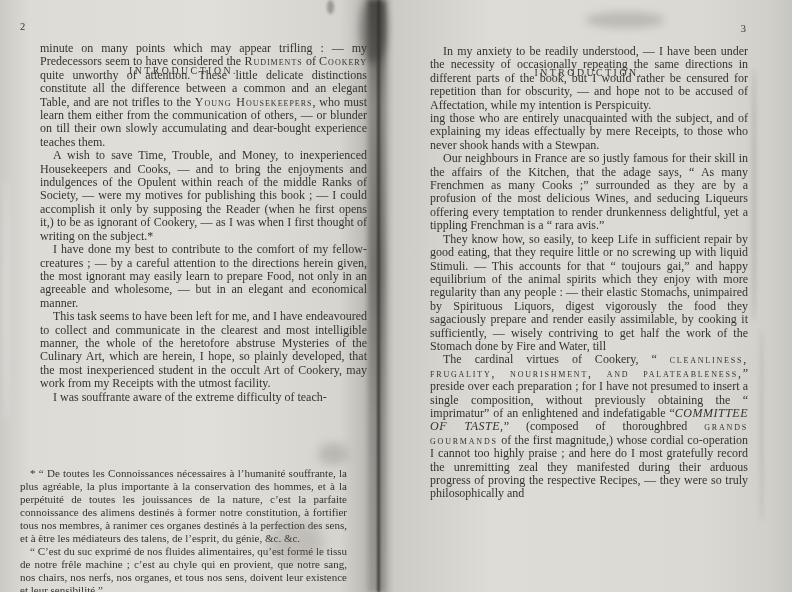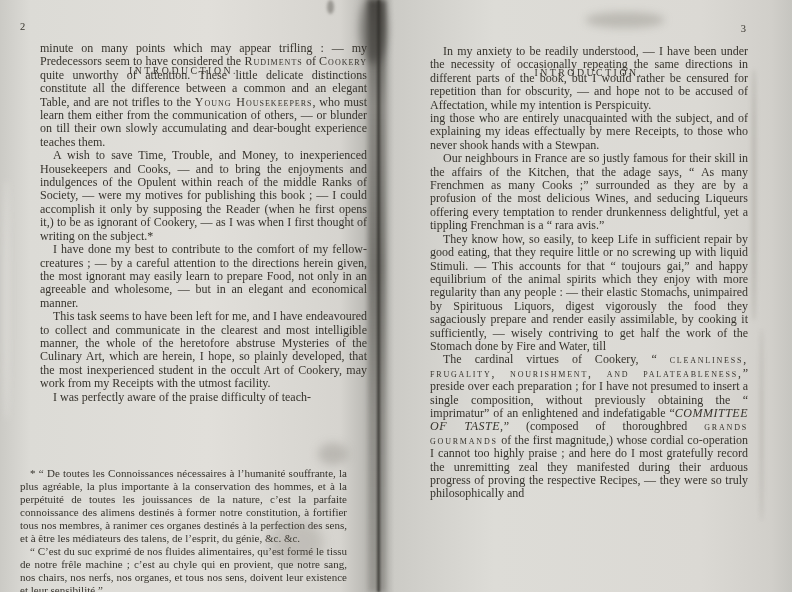--- a/index.html
+++ b/index.html
@@ -73,21 +73,21 @@
 <div class="page page-left">
   <div class="running-head text-col col-left" style="top:21px;">
     <span class="rh-num rh-num-left">2</span>
     <span class="rh-title">INTRODUCTION.</span>
   </div>
   <div class="page-body text-col col-left" style="top:42px;margin-left:20px;">
       <div class="para"><span class="seg-n">minute on many points which may appear trifling : — my Predecessors seem to have considered the </span><span class="seg-sc">Rudiments</span><span class="seg-n"> of </span><span class="seg-sc">Cookery</span><span class="seg-n"> quite unworthy of attention.  These little delicate distinctions constitute all the difference between a common and an elegant Table, and are not trifles to the </span><span class="seg-sc">Young Housekeepers</span><span class="seg-n">, who must learn them either from the communication of others, — or blunder on till their own slowly accumulating and dear-bought experience teaches them.</span></div>
       <div class="para indent"><span class="seg-i">A wish to save Time, Trouble, and Money, to inexperienced Housekeepers and Cooks, — and to bring the enjoyments and indulgences of the Opulent within reach of the middle Ranks of Society, — were my motives for publishing this book ; — </span><span class="seg-n">I could accomplish it only by supposing the Reader (when he first opens it,) to be as ignorant of Cookery, — as I was when I first thought of writing on the subject.*</span></div>
       <div class="para indent"><span class="seg-n">I have done my best to contribute to the comfort of my fellow-creatures ; — by a careful attention to the directions herein given, the most ignorant may easily learn to prepare Food, not only in an agreeable and wholesome, — but in an elegant and economical manner.</span></div>
       <div class="para indent"><span class="seg-n">This task seems to have been left for me, and I have endeavoured to collect and communicate in the clearest and most intelligible manner, the whole of the heretofore abstruse Mysteries of the Culinary Art, which are herein, I hope, so plainly developed, that </span><span class="seg-i">the most inexperienced student in the occult Art of Cookery, may work from my Receipts with the utmost facility.</span></div>
-      <div class="para indent"><span class="seg-n">I was perfectly aware of the praise difficulty of teach-</span></div>
+      <div class="para indent"><span class="seg-n">I was souffrante aware of the extreme difficulty of teach-</span></div>
     </div>
   <div class="footnote-block text-col col-left" style="top:467px;">
       <div class="para indent"><span class="seg-n">* “ De toutes les Connoissances nécessaires à l’humanité souffrante, la plus agréable, la plus importante à la conservation des hommes, et à la perpétuité de toutes les jouissances de la nature, c’est la parfaite connoissance des alimens destinés à former notre constitution, à fortifier tous nos membres, à ranimer ces organes destinés à la perfection des sens, et à être les médiateurs des talens, de l’esprit, du génie, &amp;c. &amp;c.</span></div>
       <div class="para indent"><span class="seg-n">“ C’est du suc exprimé de nos fluides alimentaires, qu’est formé le tissu de notre frêle machine ; c’est au chyle qui en provient, que notre sang, nos chairs, nos nerfs, nos organes, et tous nos sens, doivent leur existence et leur sensibilité.”</span></div>
     </div>
 </div>
 
 <div class="page page-right"></div>
 <div class="running-head text-col col-right" style="top:23px;">
   <span class="rh-title">INTRODUCTION.</span>

